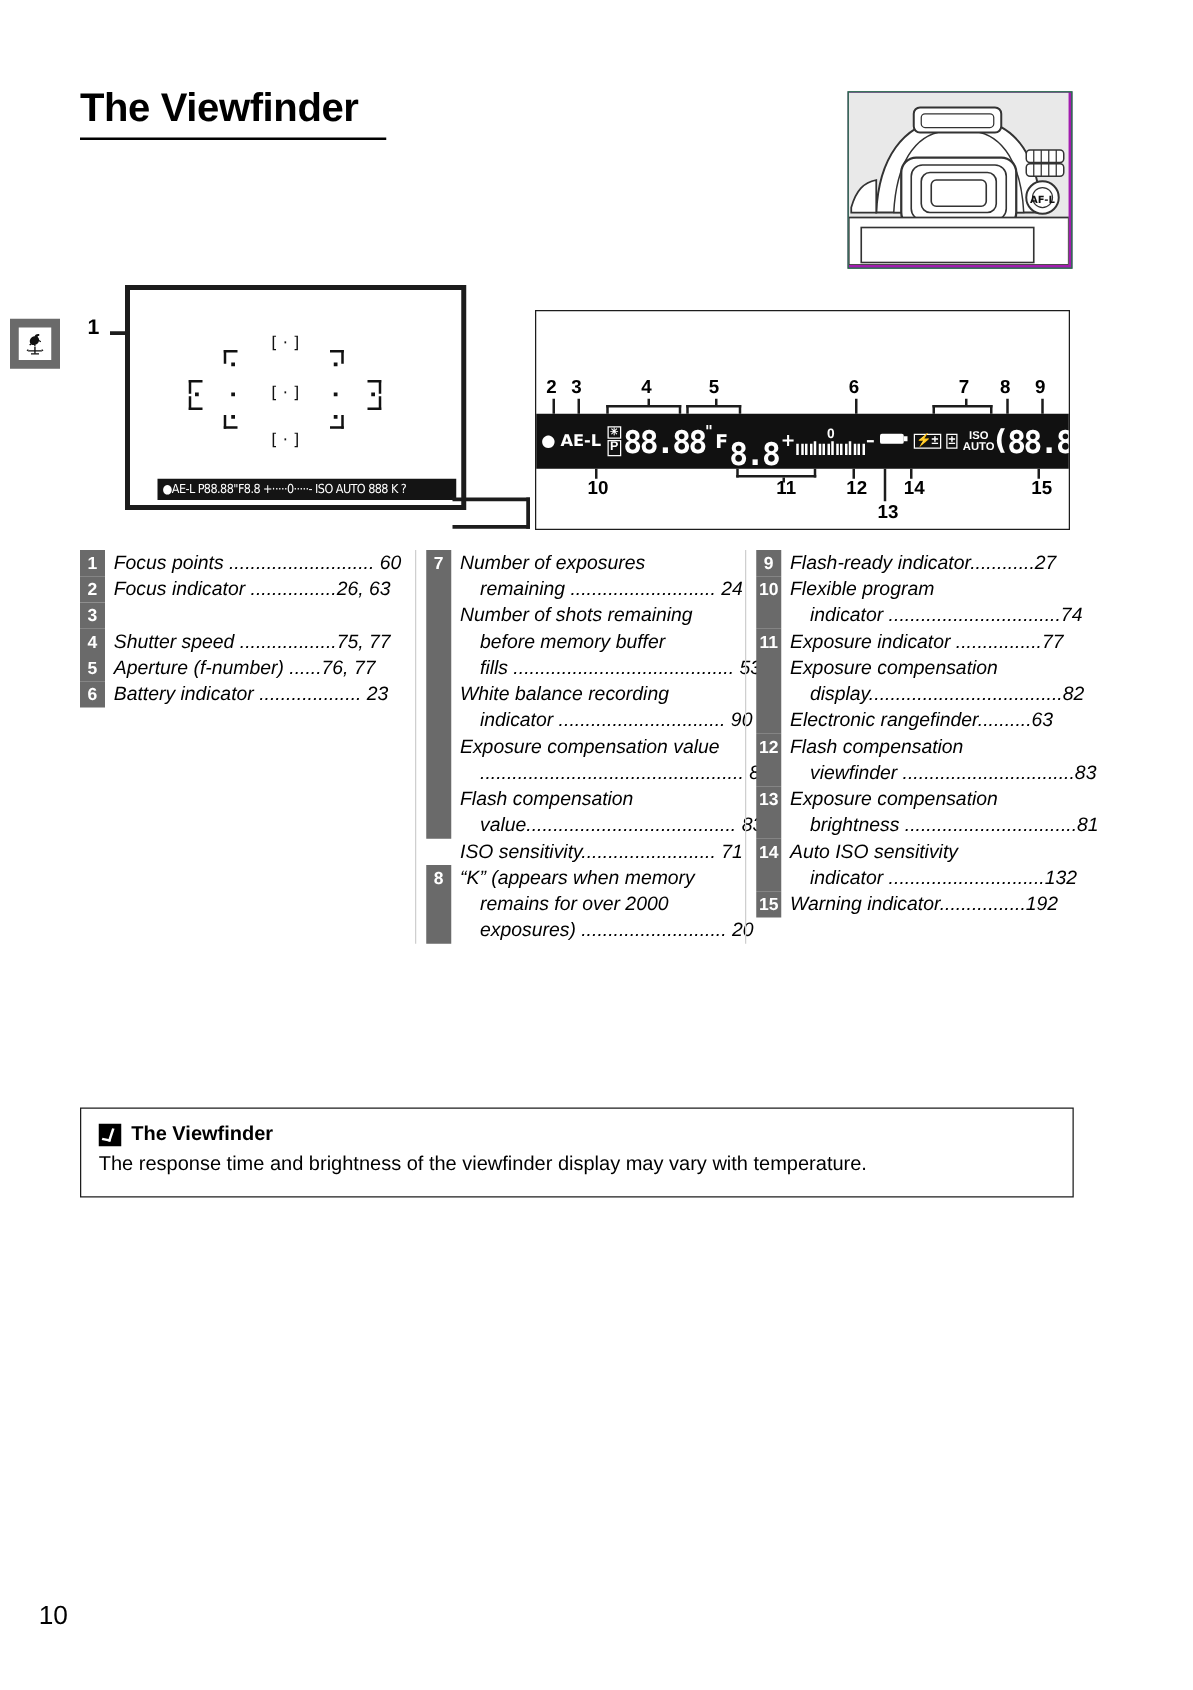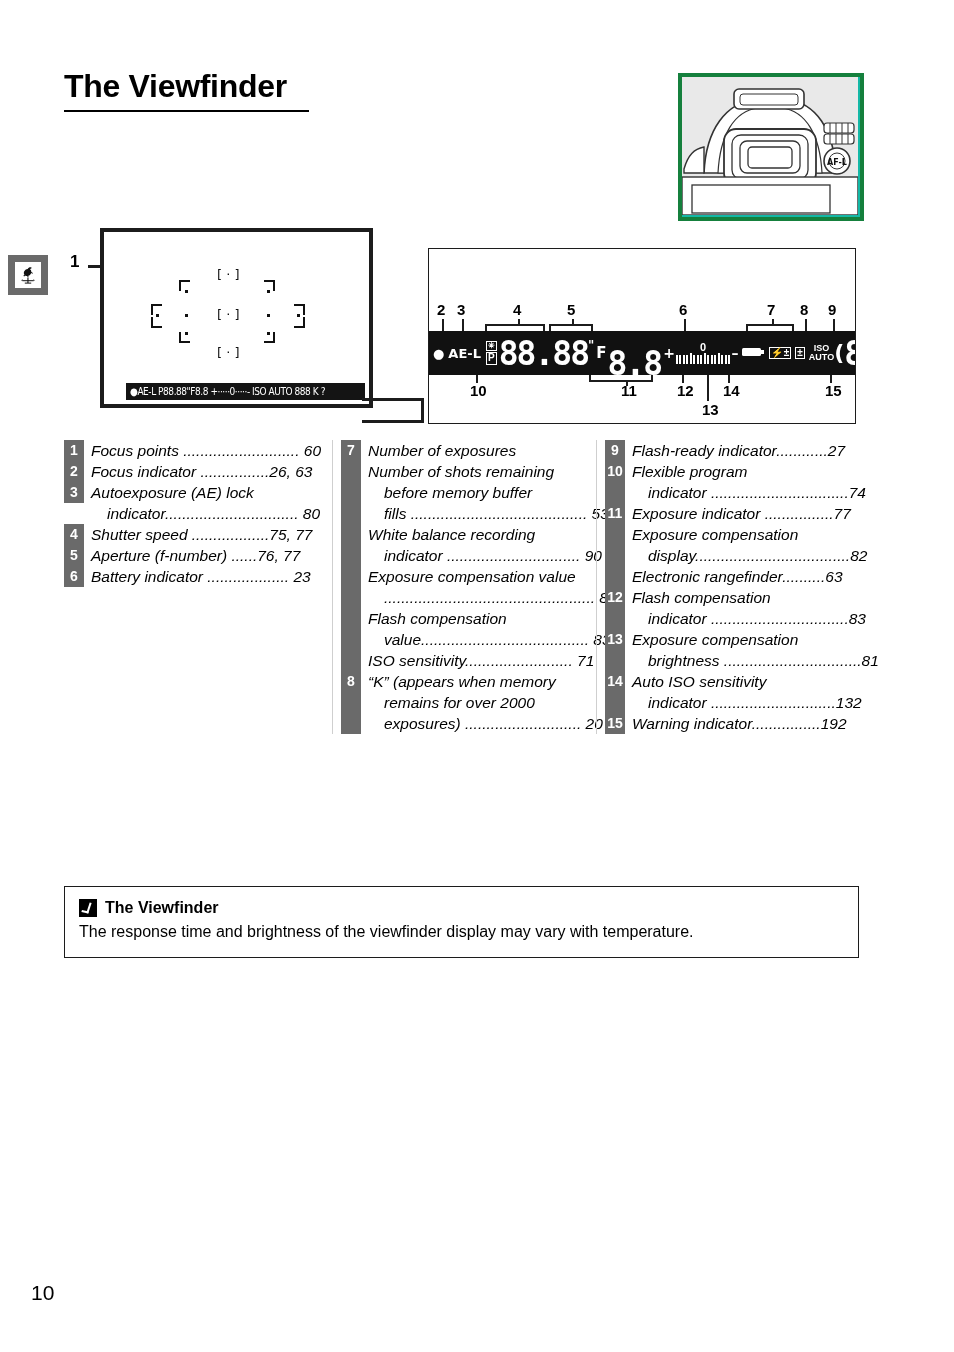--- a/index.html
+++ b/index.html
@@ -55,22 +55,22 @@
     background: #000;
   }
 
   
   #camera-figure {
     position: absolute;
     left: 678px;
     top: 73px;
     width: 178px;
     height: 140px;
-    border: 4px solid #15803d;
-    background: #14b8a6;
+    border: 1px solid #15803d;
+    background: #a21caf;
     overflow: hidden;
   }
 
   
   #viewfinder-figure {
     position: absolute;
     left: 100px;
     top: 228px;
     width: 273px;
     height: 180px;
@@ -201,21 +201,21 @@
   }
   .lcd {
     font-family: "DejaVu Sans", sans-serif;
     color: #ffffff;
     line-height: 1;
     white-space: nowrap;
   }
   .seg {
     font-family: "DejaVu Sans Mono", monospace;
     font-weight: bold;
-    font-size: 33px;
+    font-size: 25px;
     letter-spacing: -2px;
     color: #ffffff;
     line-height: 1;
   }
   .boxed {
     border: 2px solid #ffffff;
     padding: 0 1px;
     font-size: 11px;
     font-weight: bold;
     line-height: 1.05;
@@ -566,24 +566,20 @@
       </span>
     </div>
     <div class="legend-item">
       <span class="badge">2</span>
       <span class="entry-text">
         <span class="entry-line">Focus indicator ................26, 63</span>
       </span>
     </div>
     <div class="legend-item">
       <span class="badge">3</span>
-      <span class="entry-text">
-        <span class="entry-line">Autoexposure (AE) lock</span>
-        <span class="entry-line indent">indicator............................... 80</span>
-      </span>
     </div>
     <div class="legend-item">
       <span class="badge">4</span>
       <span class="entry-text">
         <span class="entry-line">Shutter speed ..................75, 77</span>
       </span>
     </div>
     <div class="legend-item">
       <span class="badge">5</span>
       <span class="entry-text">
@@ -596,20 +592,21 @@
         <span class="entry-line">Battery indicator ................... 23</span>
       </span>
     </div>
   </div>
 
   <div class="legend-col c2">
     <div class="legend-item">
       <span class="badge" style="min-height:231px; line-height:21px;">7</span>
       <span class="entry-text">
         <span class="entry-line">Number of exposures</span>
+        <span class="entry-line indent">remaining  ........................... 24</span>
         <span class="entry-line">Number of shots remaining</span>
         <span class="entry-line indent">before memory buffer</span>
         <span class="entry-line indent">fills ......................................... 53</span>
         <span class="entry-line">White balance recording</span>
         <span class="entry-line indent">indicator ............................... 90</span>
         <span class="entry-line">Exposure compensation value</span>
         <span class="entry-line indent">................................................. 81</span>
         <span class="entry-line">Flash compensation</span>
         <span class="entry-line indent">value....................................... 83</span>
         <span class="entry-line">ISO sensitivity......................... 71</span>
@@ -645,21 +642,21 @@
         <span class="entry-line">Exposure indicator ................77</span>
         <span class="entry-line">Exposure compensation</span>
         <span class="entry-line indent">display....................................82</span>
         <span class="entry-line">Electronic rangefinder..........63</span>
       </span>
     </div>
     <div class="legend-item">
       <span class="badge" style="min-height:42px;">12</span>
       <span class="entry-text">
         <span class="entry-line">Flash compensation</span>
-        <span class="entry-line indent">indicator ................................83</span>
+        <span class="entry-line indent">viewfinder ................................83</span>
       </span>
     </div>
     <div class="legend-item">
       <span class="badge" style="min-height:42px;">13</span>
       <span class="entry-text">
         <span class="entry-line">Exposure compensation</span>
         <span class="entry-line indent">brightness ................................81</span>
       </span>
     </div>
     <div class="legend-item">

